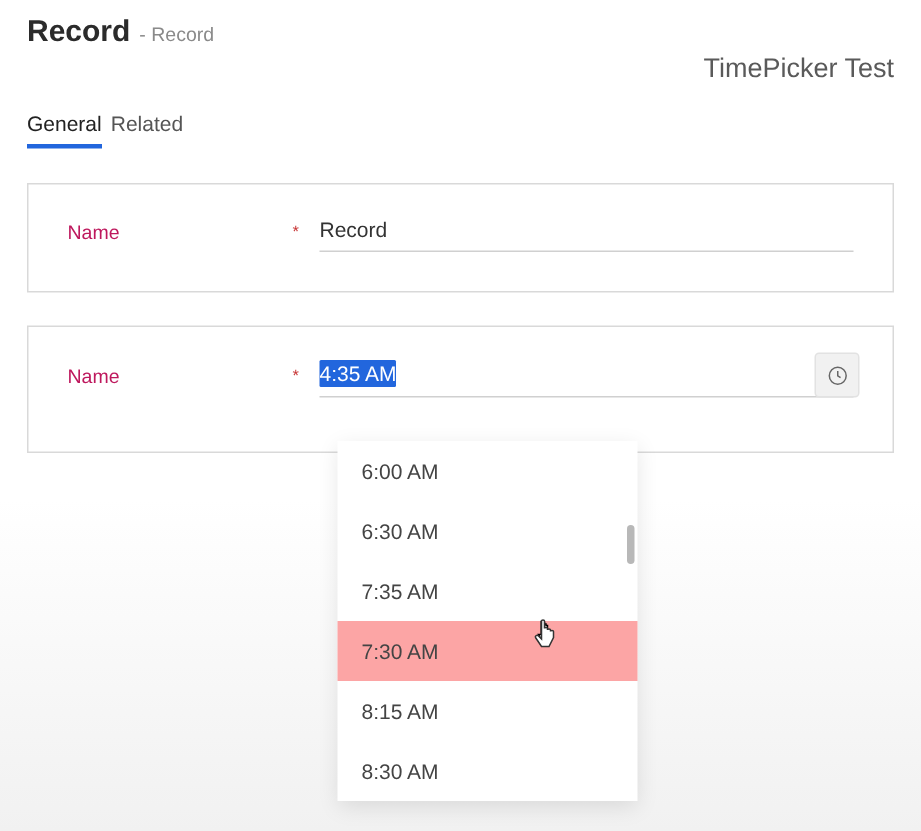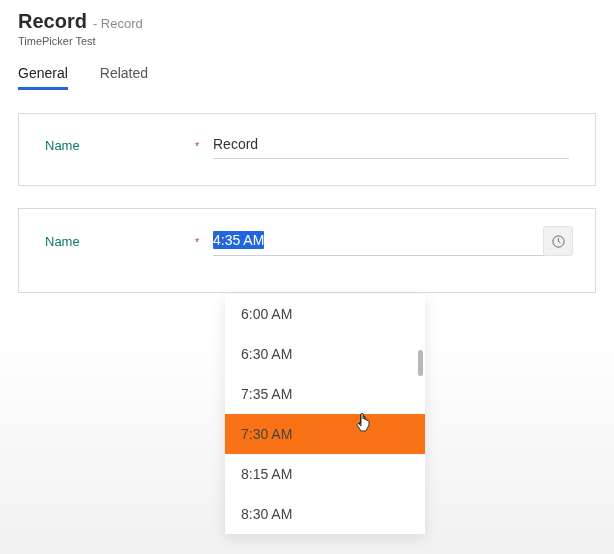--- a/index.html
+++ b/index.html
@@ -28,27 +28,28 @@
   .page-title {
     font-size: 20px;
     font-weight: 600;
     color: #2b2b2b;
   }
   .save-status {
     font-size: 13px;
     color: #8a8a8a;
   }
   .subtitle {
-    font-size: 11px;
+    font-size: 18px;
     color: #5a5a5a;
     margin-top: 2px;
+    text-align: right;
   }
   .tabs {
     display: flex;
-    gap: 32px;
+    gap: 6px;
     margin-top: 18px;
     border-bottom: 1px solid transparent;
   }
   .tab {
     font-size: 14px;
     color: #555;
     padding-bottom: 6px;
     cursor: pointer;
     border-bottom: 3px solid transparent;
   }
@@ -64,21 +65,21 @@
     background: #ffffff;
   }
   .field-row {
     display: flex;
     align-items: center;
     position: relative;
   }
   .field-label {
     width: 150px;
     font-size: 13px;
-    color: #0f766e;
+    color: #be185d;
   }
   .field-required {
     color: #c73434;
     font-size: 11px;
     margin-right: 10px;
     width: 8px;
   }
   .field-value-wrap {
     flex: 1;
     border-bottom: 1px solid #d0d0d0;
@@ -122,21 +123,21 @@
     z-index: 50;
   }
   .dropdown-item {
     padding: 12px 16px;
     font-size: 14px;
     color: #444;
     cursor: pointer;
     position: relative;
   }
   .dropdown-item.hovered {
-    background: #f97316;
+    background: #fca5a5;
   }
   .dropdown-scrollbar {
     position: absolute;
     right: 2px;
     top: 56px;
     width: 5px;
     height: 26px;
     background: #b8b8b8;
     border-radius: 3px;
   }

